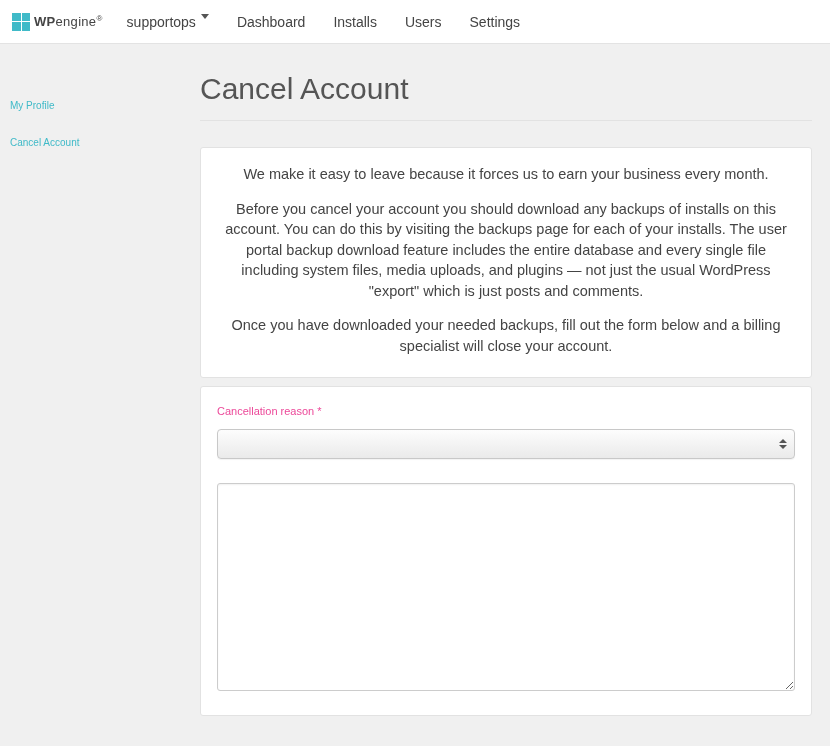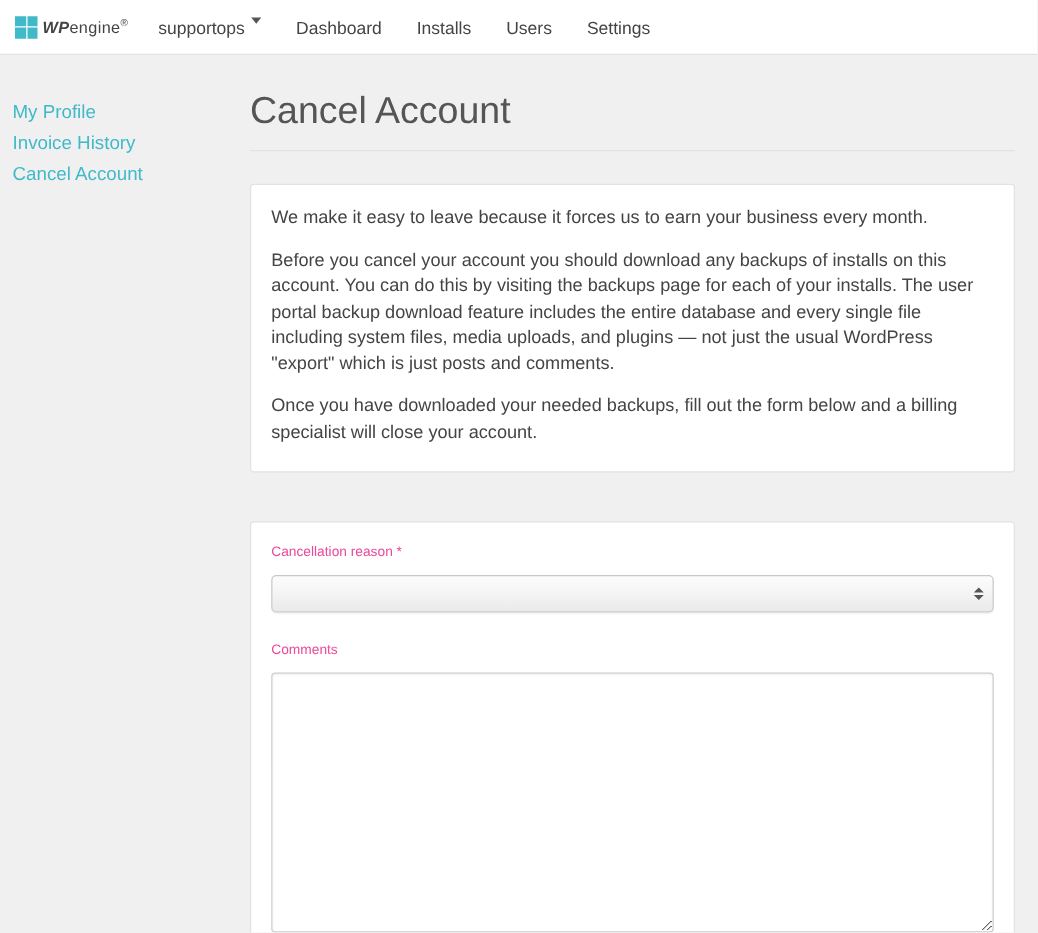--- a/index.html
+++ b/index.html
@@ -34,21 +34,21 @@
     gap: 1px;
   }
   .logo-mark span {
     background: #40bac8;
   }
   .logo-text {
     font-size: 13px;
     color: #444;
     letter-spacing: 0.3px;
   }
-  .logo-text b { font-weight: 700; font-style: italic; }
+  .logo-text b { font-weight: 700; }
   .nav-items {
     display: flex;
     gap: 28px;
     align-items: center;
   }
   .nav-item {
     font-size: 14px;
     color: #444;
     cursor: pointer;
     display: flex;
@@ -67,24 +67,25 @@
     gap: 20px;
   }
   .sidebar {
     width: 170px;
     flex-shrink: 0;
     padding-top: 6px;
   }
   .sidebar a {
     display: block;
     color: #40bac8;
-    font-size: 15px;
+    font-size: 10px;
     line-height: 1.65;
     text-decoration: none;
     cursor: pointer;
+    margin-top: 20px;
   }
   .main {
     flex: 1;
     min-width: 0;
   }
   .page-title {
     font-size: 30px;
     font-weight: 400;
     color: #555;
     margin-bottom: 14px;
@@ -92,21 +93,22 @@
   .hr {
     border: none;
     border-top: 1px solid #e2e2e2;
     margin-bottom: 26px;
   }
   .panel {
     background: #fff;
     border: 1px solid #e2e2e2;
     border-radius: 3px;
     padding: 16px 16px 20px 16px;
-    margin-bottom: 39px;
+    margin-bottom: 8px;
+    text-align: center;
   }
   .panel p {
     font-size: 14.5px;
     line-height: 1.42;
     color: #444;
     margin-bottom: 14px;
   }
   .panel p:last-child { margin-bottom: 0; }
   .form-panel {
     background: #fff;
@@ -194,21 +196,20 @@
     <div class="nav-item">Dashboard</div>
     <div class="nav-item">Installs</div>
     <div class="nav-item">Users</div>
     <div class="nav-item">Settings</div>
   </div>
 </div>
 
 <div class="layout">
   <nav class="sidebar">
     <a>My Profile</a>
-    <a>Invoice History</a>
     <a>Cancel Account</a>
   </nav>
 
   <main class="main">
     <h1 class="page-title">Cancel Account</h1>
     <hr class="hr">
 
     <section class="panel">
       <p>We make it easy to leave because it forces us to earn your business every month.</p>
       <p>Before you cancel your account you should download any backups of installs on this account. You can do this by visiting the backups page for each of your installs. The user portal backup download feature includes the entire database and every single file including system files, media uploads, and plugins — not just the usual WordPress "export" which is just posts and comments.</p>
@@ -220,17 +221,16 @@
       <div class="select-wrap">
         <select class="reason" value="">
           <option></option>
         </select>
         <div class="select-arrows">
           <span class="arrow-up"></span>
           <span class="arrow-down"></span>
         </div>
       </div>
 
-      <label class="form-label">Comments</label>
       <textarea class="comments" style=""></textarea>
     </section>
   </main>
 </div>
 
 </body></html>

